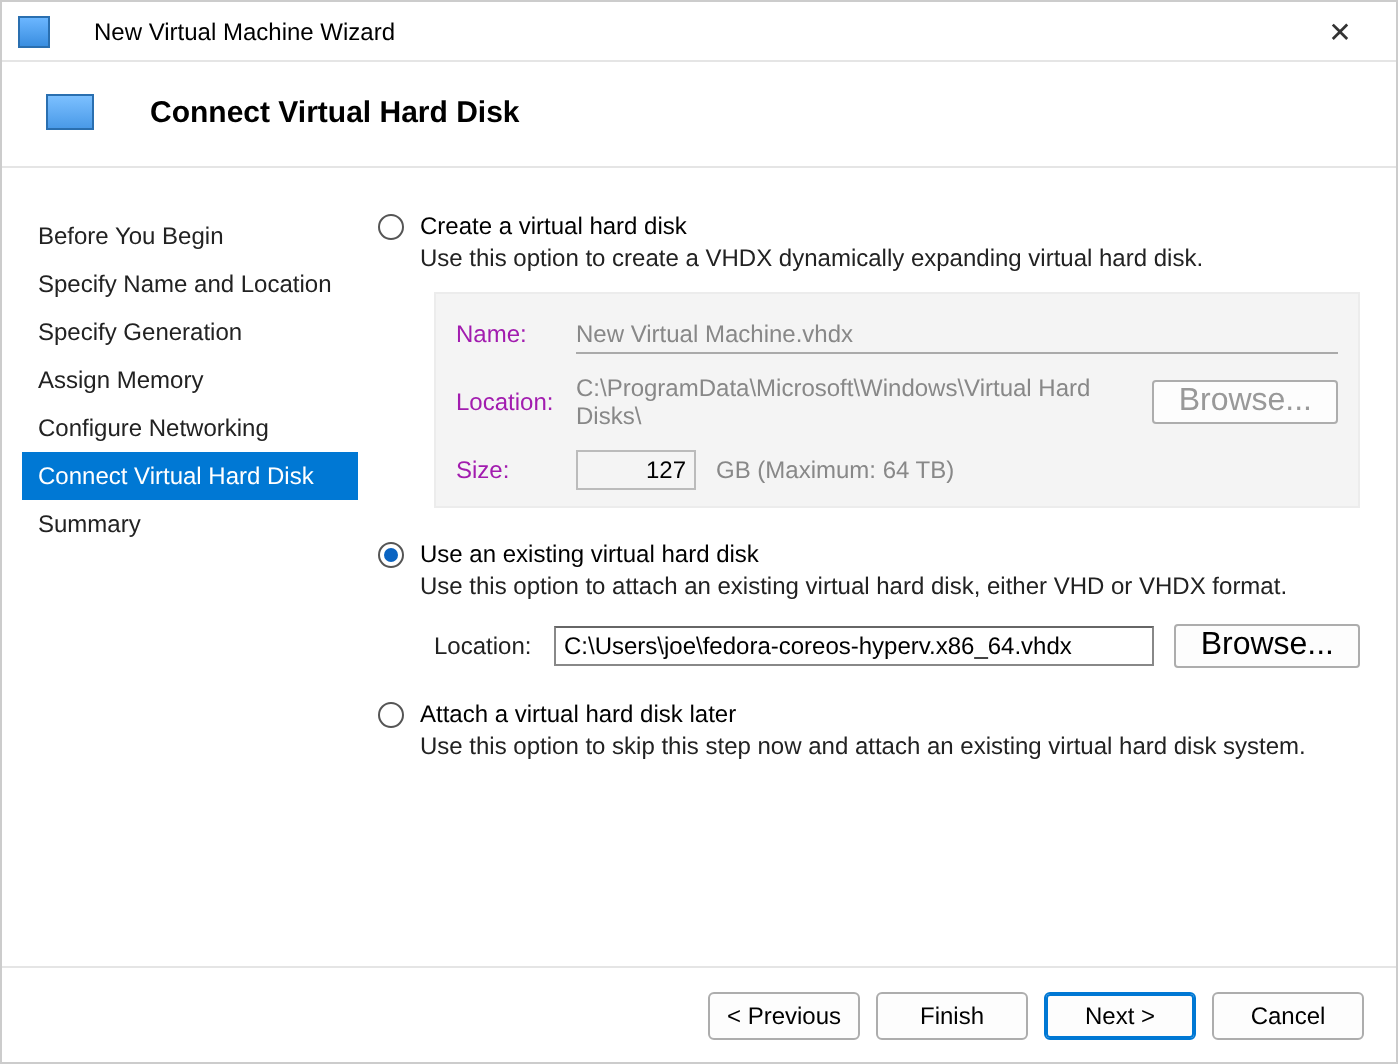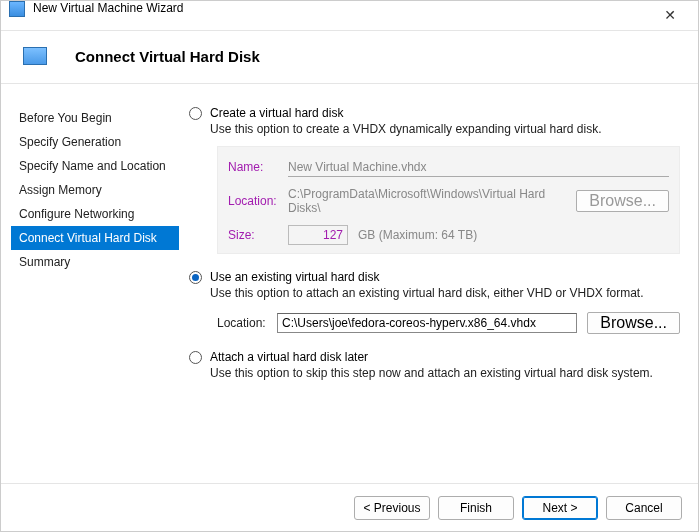--- a/index.html
+++ b/index.html
@@ -8,24 +8,25 @@
     font-size: 12px;
     color: #000;
     background: #fff;
     width: 699px;
     height: 532px;
     overflow: hidden;
     border: 1px solid #ccc;
   }
   .titlebar {
     display: flex;
-    align-items: flex-start;
+    align-items: center;
     height: 30px;
     padding: 0 8px;
     border-bottom: 1px solid #e5e5e5;
+    gap: 14px;
   }
   .titlebar .app-icon {
     width: 16px; height: 16px;
     margin-right: 8px;
     background: linear-gradient(#6bb6ff, #3a8ee0);
     border: 1px solid #2a6fb0;
   }
   .titlebar .title { flex: 1; font-size: 12px; }
   .titlebar .close {
     width: 40px; height: 28px;
@@ -148,21 +149,21 @@
     color: #888;
     font-size: 12px;
     flex:1;
   }
   .num-input {
     width: 60px;
     text-align: right;
     height: 20px;
     border: 1px solid #bbb;
     background: #f4f4f4;
-    color: #a21caf;
+    color: #000000;
     padding: 1px 4px;
     font-size: 12px;
     font-family: inherit;
   }
   .unit { color: #888; font-size: 12px; }
   .btn {
     height: 22px;
     padding: 0 12px;
     border: 1px solid #adadad;
     background: #fdfdfd;
@@ -216,22 +217,22 @@
 
 <div class="banner">
   <div class="page-icon"></div>
   <h1>Connect Virtual Hard Disk</h1>
 </div>
 
 <div class="body">
 
   <div class="sidebar">
     <div class="step">Before You Begin</div>
+    <div class="step">Specify Name and Location</div>
     <div class="step">Specify Generation</div>
-    <div class="step">Specify Name and Location</div>
     <div class="step">Assign Memory</div>
     <div class="step">Configure Networking</div>
     <div class="step active">Connect Virtual Hard Disk</div>
     <div class="step">Summary</div>
   </div>
 
   <div class="content">
 
     <div class="option">
       <div class="option-head">

